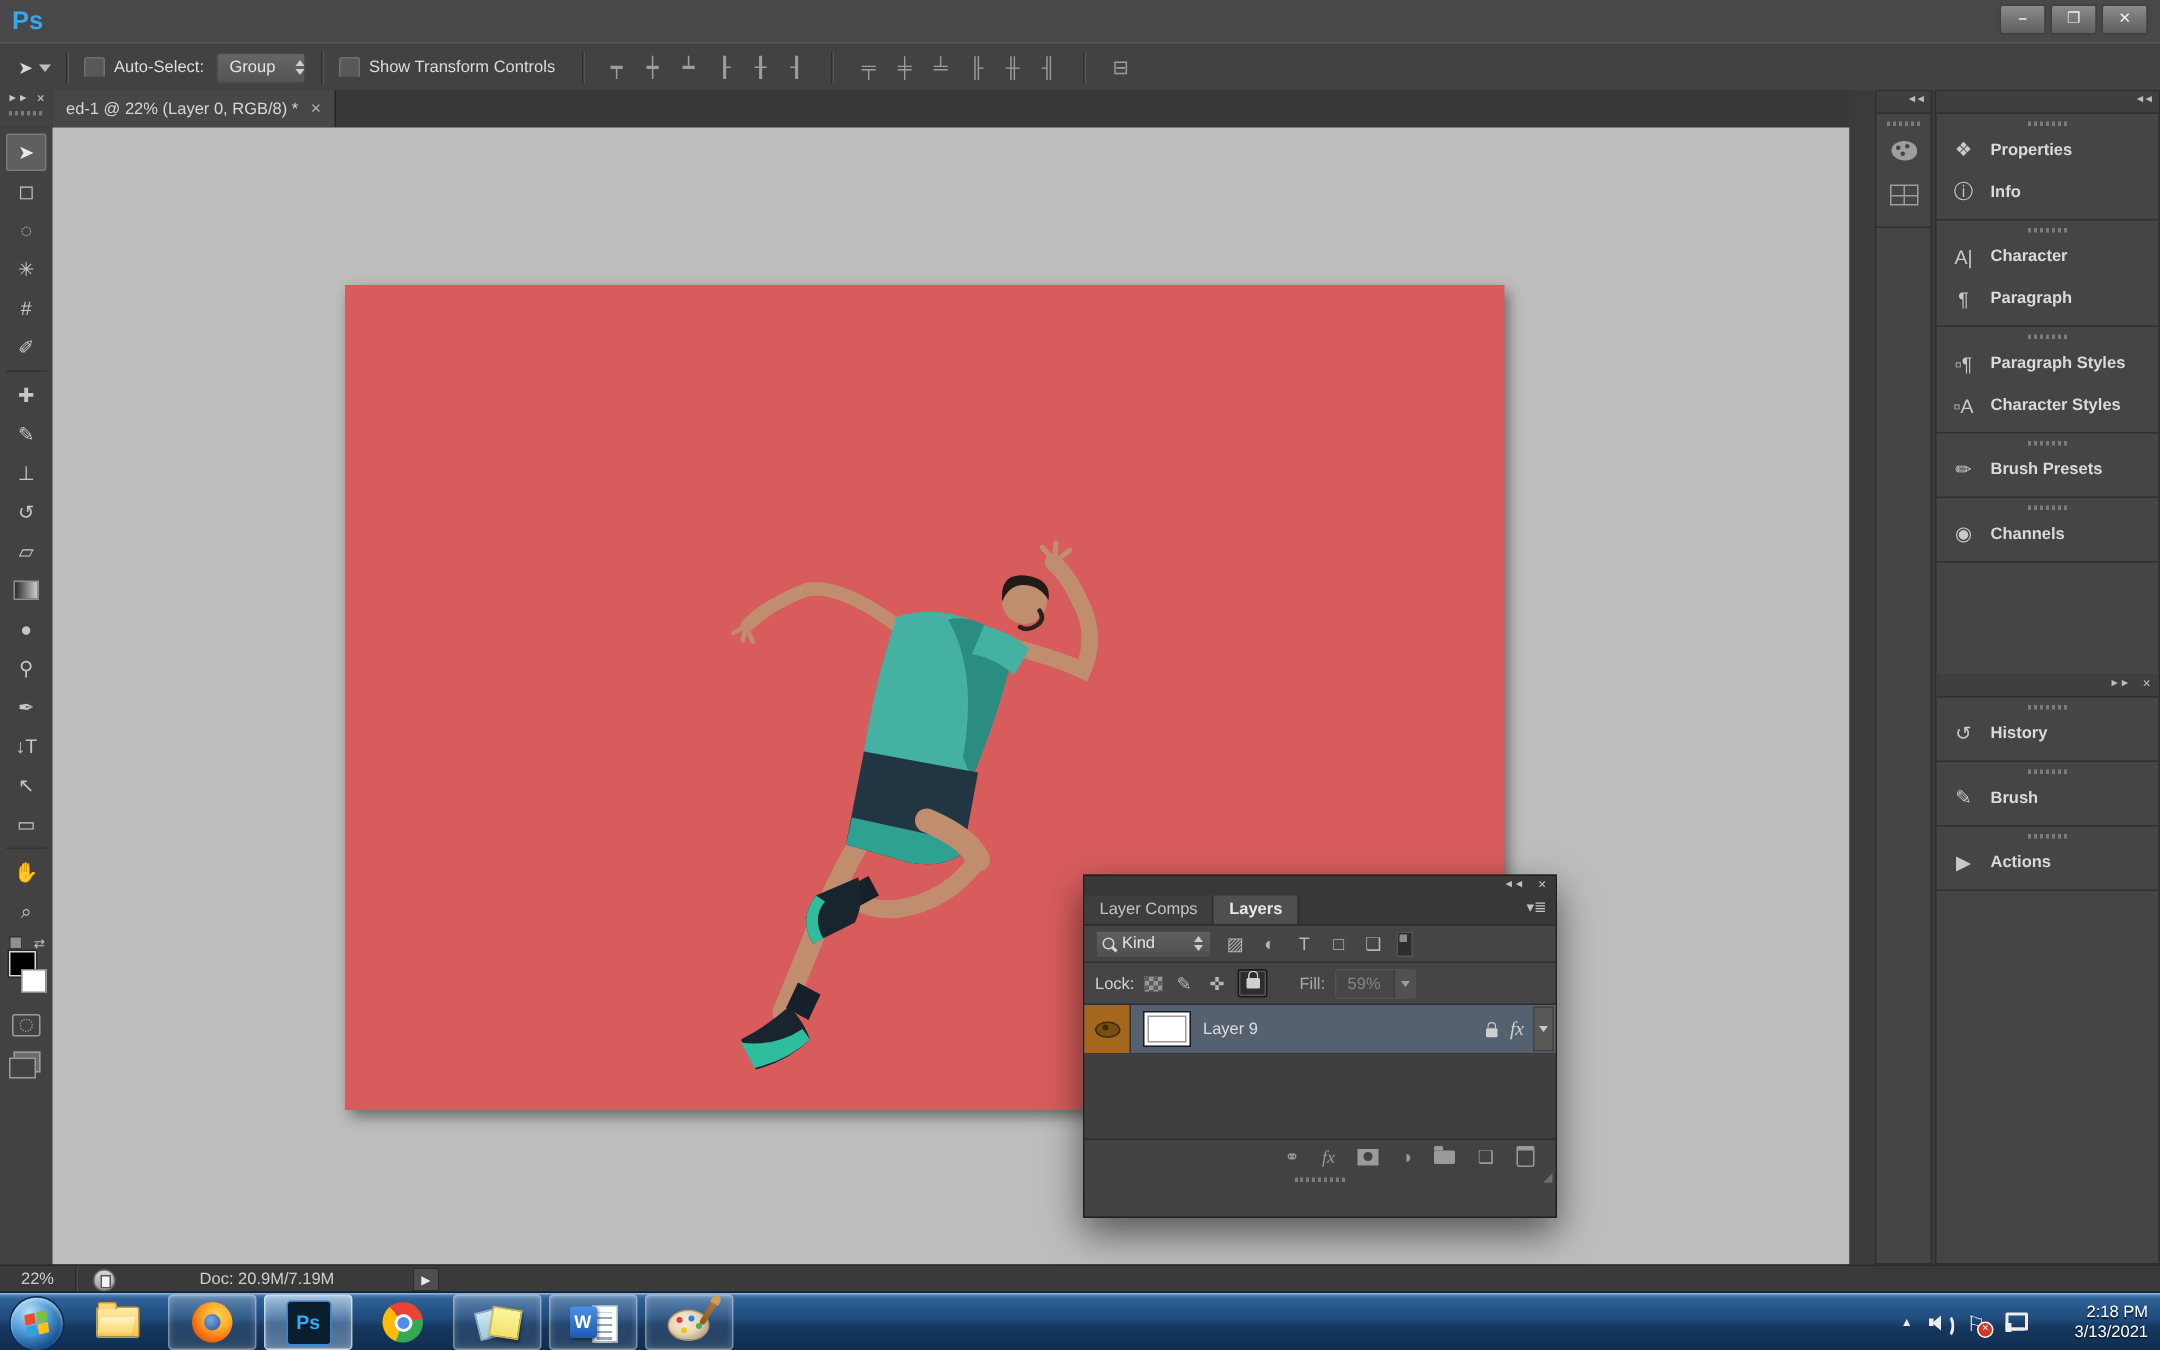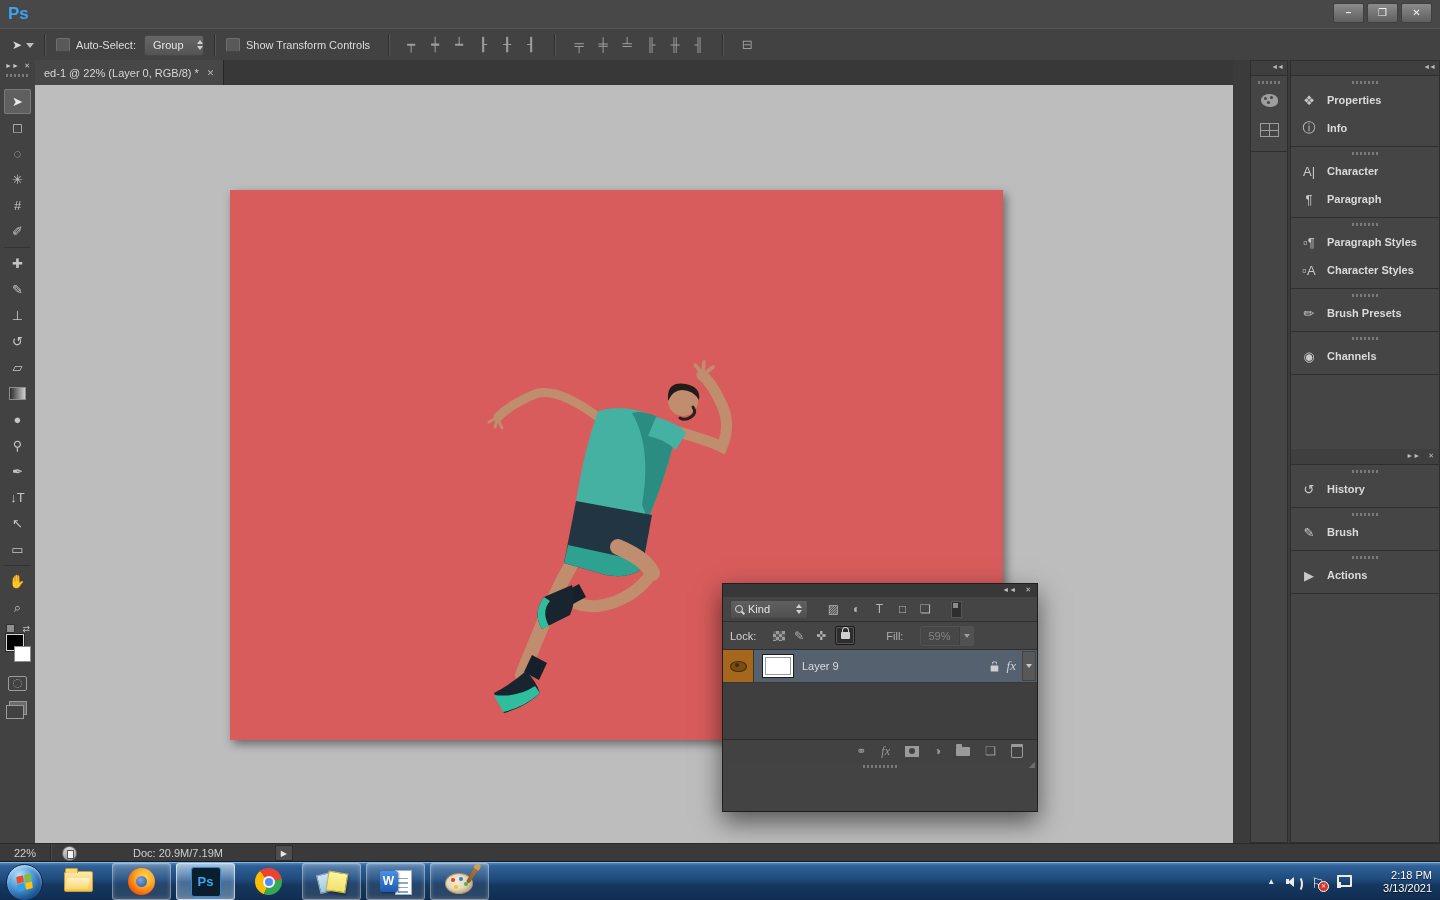--- a/index.html
+++ b/index.html
@@ -96,21 +96,21 @@
 
   
   #layers{left:722px;top:583px;width:316px;height:229px;background:#434343;border:1px solid #1f1f1f;
           box-shadow:0 10px 24px rgba(0,0,0,.55);box-sizing:border-box;}
   .lp-head{height:13px;background:#383838;position:relative;}
   .lp-head .hicons{position:absolute;right:6px;top:2px;display:flex;gap:9px;font-size:7px;color:#c2c2c2;}
   .lp-tabs{height:19px;background:#383838;border-bottom:1px solid #2c2c2c;display:flex;position:relative;}
   .lptab{font-size:11px;color:#c3c3c3;background:#3e3e3e;border-right:1px solid #2c2c2c;padding:0 10px;line-height:19px;}
   .lptab.act{background:#4f4f4f;color:#e8e8e8;font-weight:bold;}
   .lp-menu{position:absolute;right:6px;top:3px;color:#c2c2c2;font-size:10px;}
-  .lp-row{background:#454545;border-bottom:1px solid #2f2f2f;display:flex;align-items:center;padding:0 7px;gap:17px;}
+  .lp-row{background:#454545;border-bottom:1px solid #2f2f2f;display:flex;align-items:center;padding:0 7px;gap:7px;}
   .lp-filter{height:24px;}
   .kind-dd{width:68px;height:17px;background:linear-gradient(#606060,#4f4f4f);border:1px solid #434343;border-radius:2px;
            display:flex;align-items:center;gap:5px;padding:0 4px;}
   .mag{width:6px;height:6px;border:1.5px solid #d5d5d5;border-radius:50%;position:relative;flex:none;}
   .mag::after{content:'';position:absolute;width:1.5px;height:4px;background:#d5d5d5;left:6px;top:5px;transform:rotate(-45deg);}
   .kind-dd .klabel{font-size:11px;color:#e4e4e4;flex:1;}
   .ficon{color:#b5b5b5;font-size:12px;width:17px;text-align:center;}
   .ftoggle{width:9px;height:15px;background:#2e2e2e;border:1px solid #565656;position:relative;}
   .ftoggle::after{content:'';position:absolute;left:1px;top:1px;width:5px;height:5px;background:#8a8a8a;}
   .lp-blend{height:27px;}
@@ -508,20 +508,27 @@
     </div>
   </div>
 
   <div id="layers" class="abs">
     <div class="lp-head">
       <span class="hicons">
         <span>◄◄</span>
         <span>✕</span>
       </span>
     </div>
+    <div class="lp-tabs">
+      <span id="lp-tabs-host" style="display:flex;">
+          <span class="lptab">Layer Comps</span>
+          <span class="lptab act">Layers</span>
+        </span>
+      <span class="lp-menu">▾≣</span>
+    </div>
     <div class="lp-row lp-filter">
       <span class="kind-dd">
         <span class="mag"></span>
         <span class="klabel">Kind</span>
         <span class="dda"></span>
       </span>
       <span id="filter-icons" style="display:flex;align-items:center;gap:6px;">
           <span class="ficon">▨</span>
           <span class="ficon">◐</span>
           <span class="ficon">T</span>

